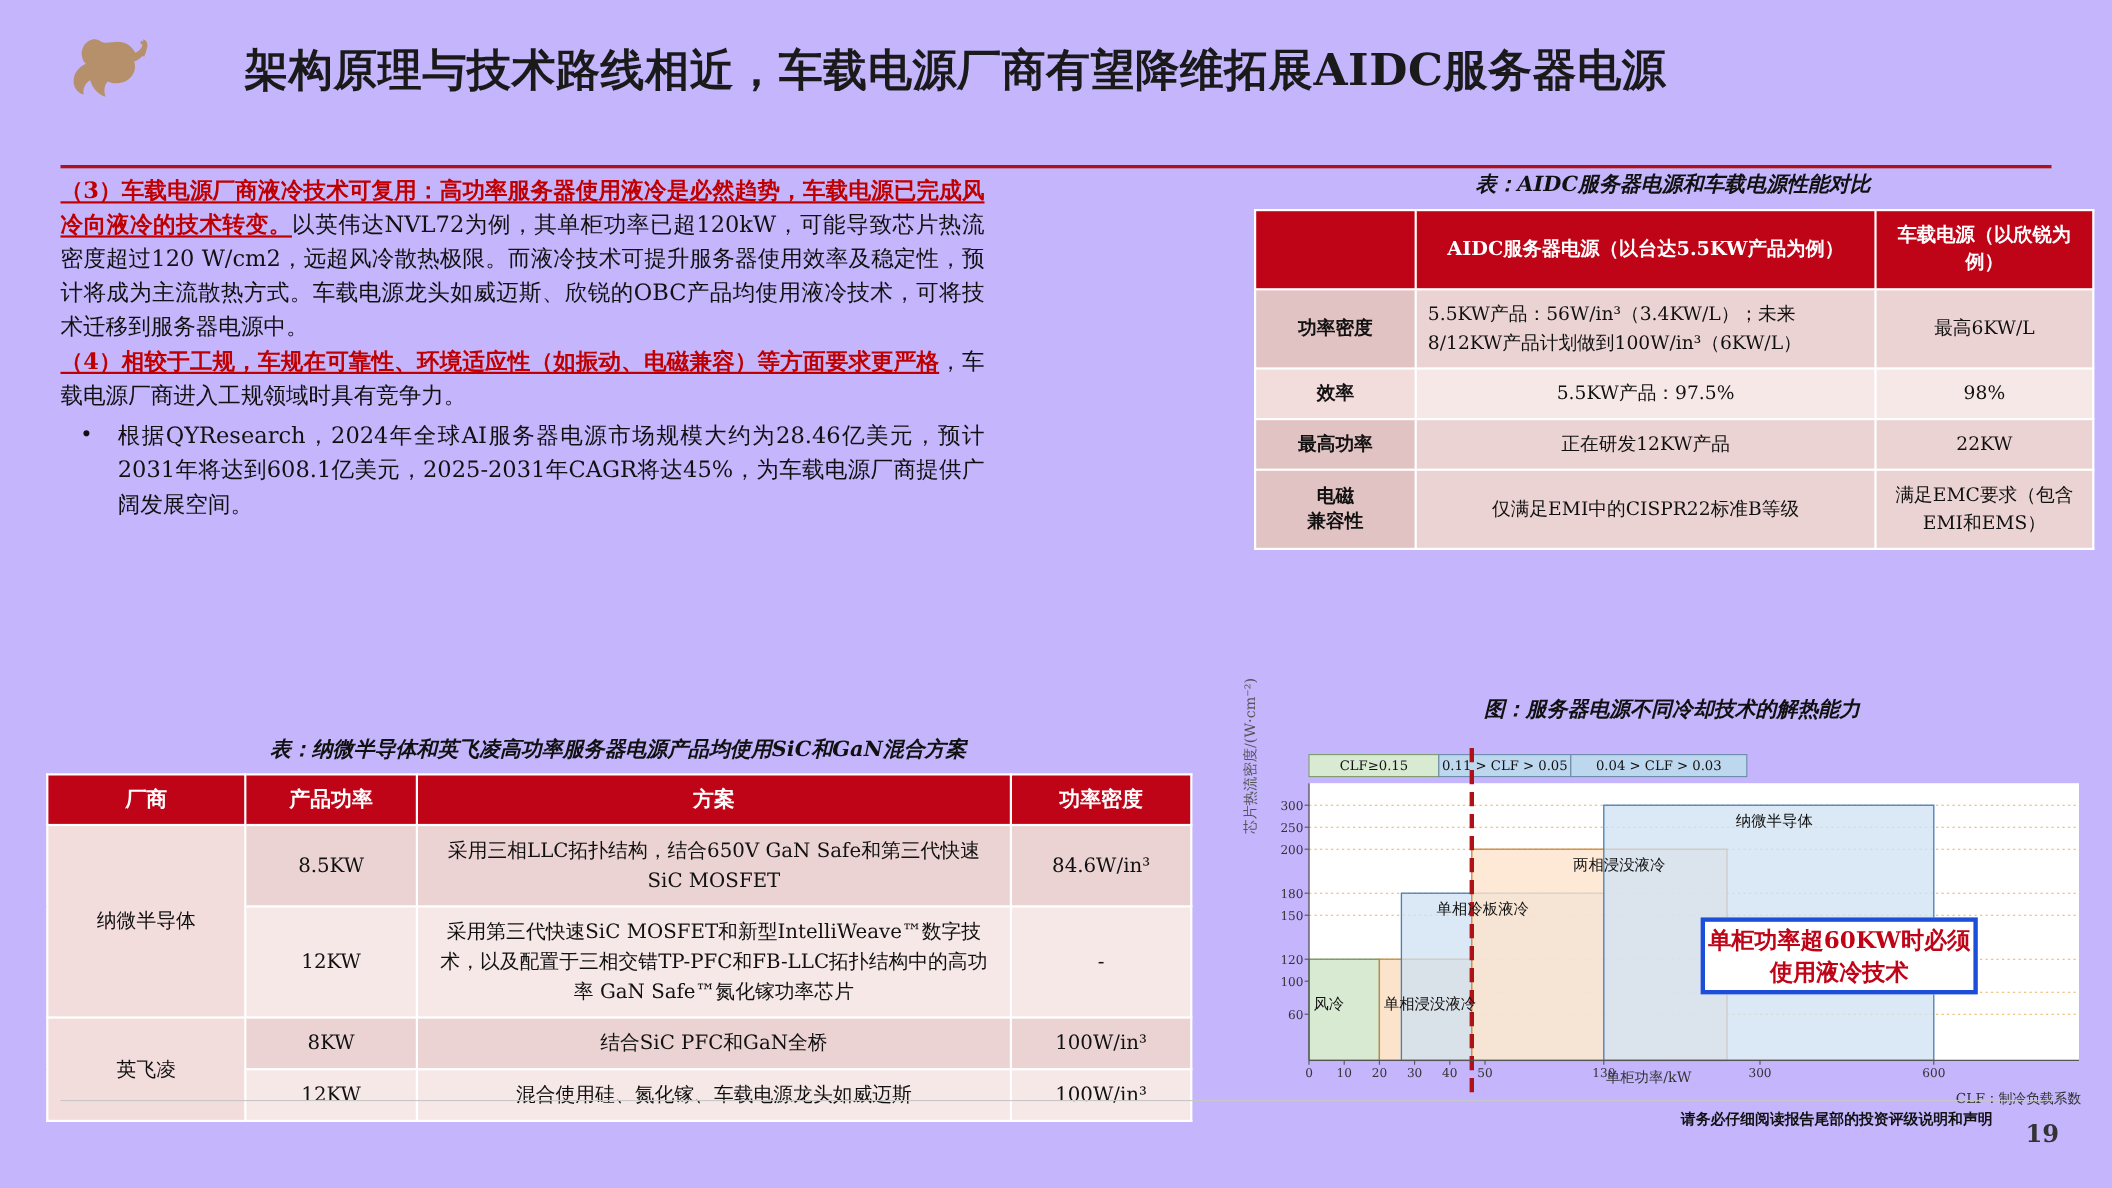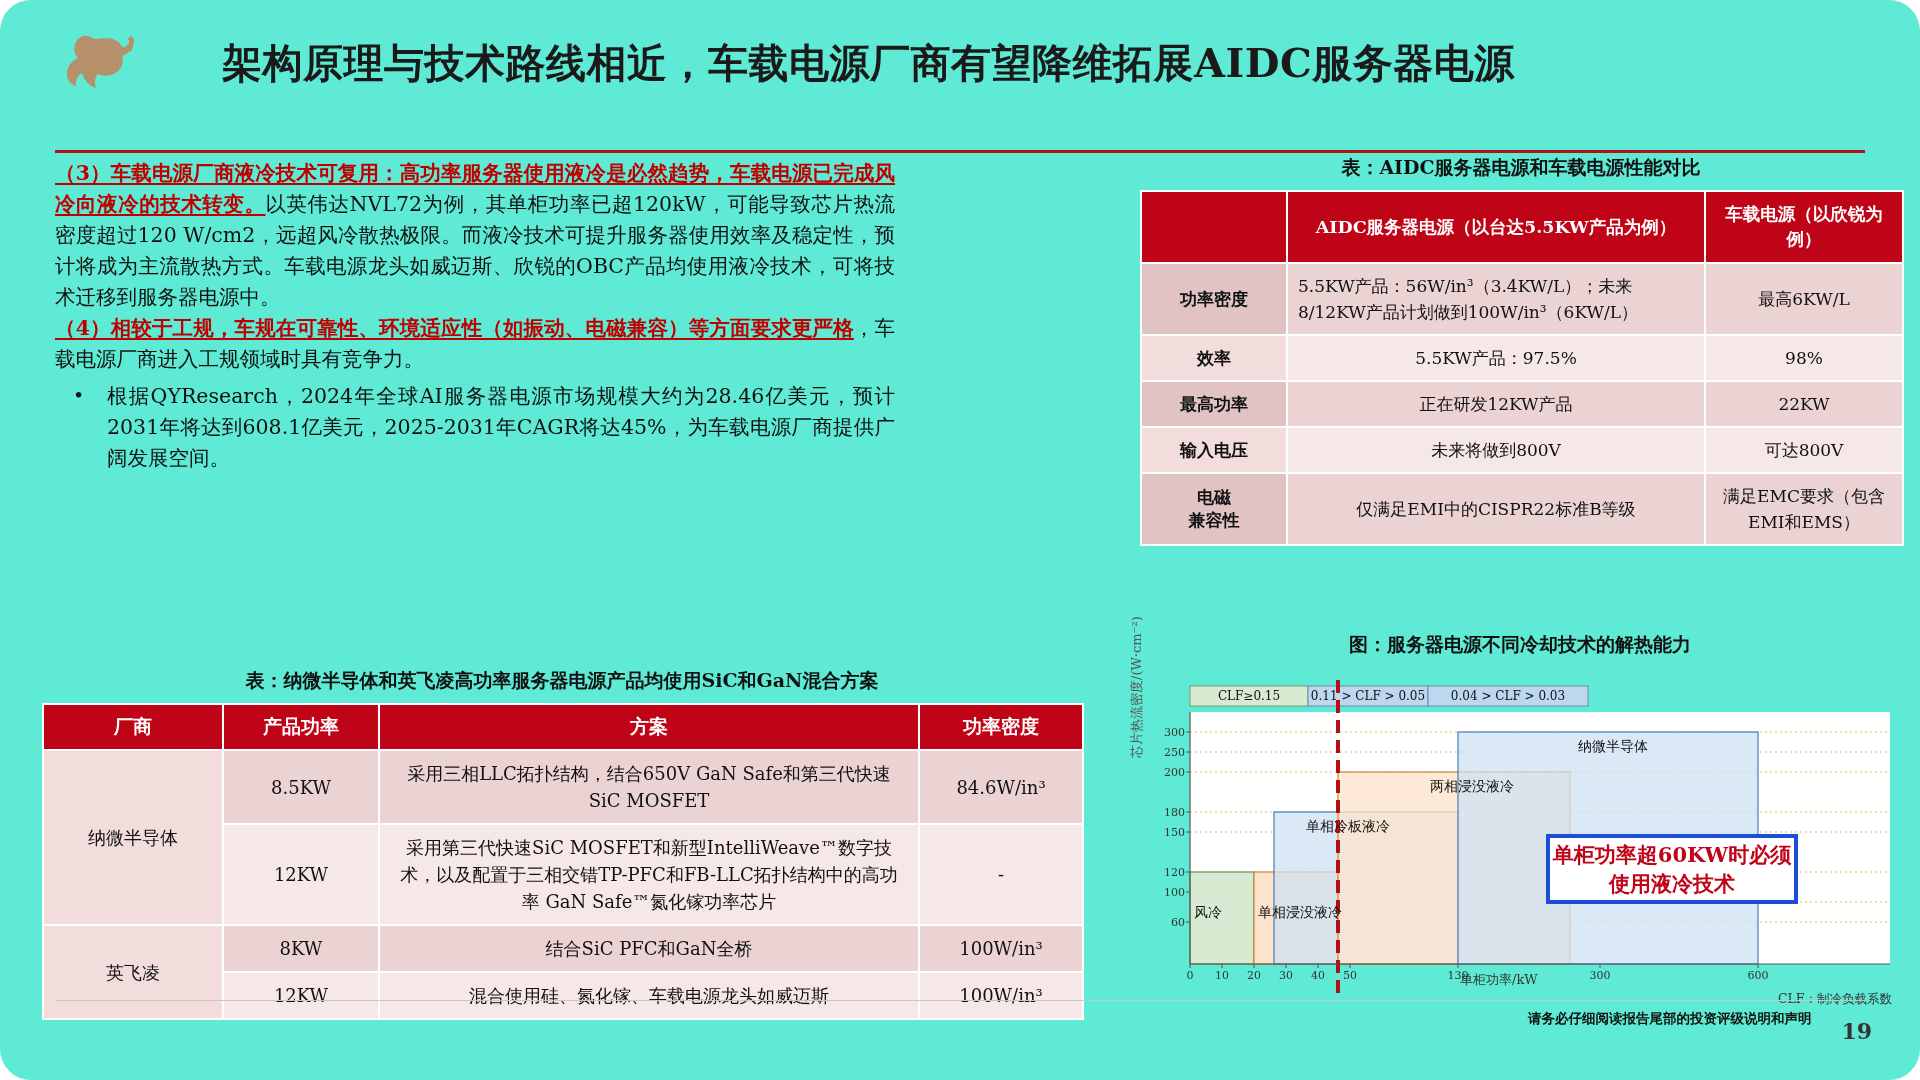--- a/index.html
+++ b/index.html
@@ -2,21 +2,21 @@
 <html><head>
 <meta charset="utf-8">
 <style>
   * { box-sizing: border-box; margin: 0; padding: 0; }
   html, body {
     width: 1920px; height: 1080px;
     background: #ffffff;
     font-family: "Liberation Sans", "DejaVu Sans", sans-serif;
     overflow: hidden;
   }
-  .page { position: relative; width: 1920px; height: 1080px; background:#5eead4;border-radius:31px; }
+  .page { position: relative; width: 1920px; height: 1080px; background:#c4b5fd; }
 
   
   .header { position: absolute; left: 0; top: 0; width: 1920px; height: 118px; }
   .logo {
     position: absolute; left: 62px; top: 32px; width: 92px; height: 60px;
   }
   .logo svg { display:block; }
   .page-title {
     position: absolute; left: 222px; top: 36px;
     font-size: 40px; font-weight: 700; color: #1a1a1a;
@@ -47,20 +47,21 @@
   }
   .bullet-item::before {
     content: "•"; position: absolute; left: 18px; top: -1px; font-size: 19px; color:#111;
   }
 
   
   .tbl-caption {
     font-size: 19px; font-weight: 700; color: #111; text-align: center;
     font-family: "DejaVu Serif", "Liberation Serif", serif;
     white-space: nowrap;
+    font-style: italic;
   }
 
   
   .cmp-wrap { position: absolute; left: 1140px; top: 155px; width: 762px; }
   .cmp-caption { margin-bottom: 9px; }
   table.cmp { border-collapse: collapse; width: 762px; table-layout: fixed; }
   table.cmp th, table.cmp td {
     border: 2px solid #ffffff; vertical-align: middle; text-align: center;
     font-family: "DejaVu Serif", "Liberation Serif", serif;
   }
@@ -198,25 +199,20 @@
         </tr>
         <tr class="even">
           <td class="rowhdr">效率</td>
           <td class="cell">5.5KW产品：97.5%</td>
           <td class="cell">98%</td>
         </tr>
         <tr class="odd">
           <td class="rowhdr">最高功率</td>
           <td class="cell">正在研发12KW产品</td>
           <td class="cell">22KW</td>
-        </tr>
-        <tr class="even">
-          <td class="rowhdr">输入电压</td>
-          <td class="cell">未来将做到800V</td>
-          <td class="cell">可达800V</td>
         </tr>
         <tr class="odd">
           <td class="rowhdr">
             <div>电磁</div>
             <div>兼容性</div>
           </td>
           <td class="cell">仅满足EMI中的CISPR22标准B等级</td>
           <td class="cell">满足EMC要求（包含EMI和EMS）</td>
         </tr>
       </tbody>

